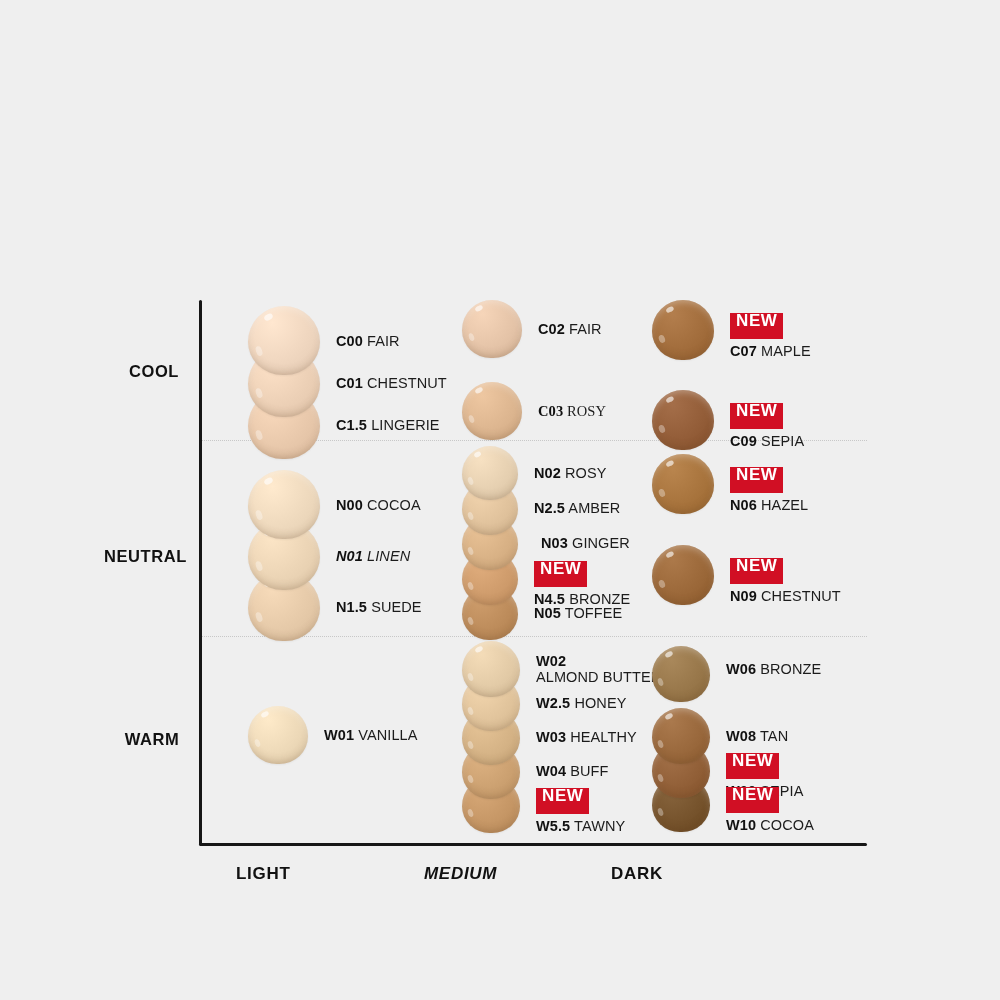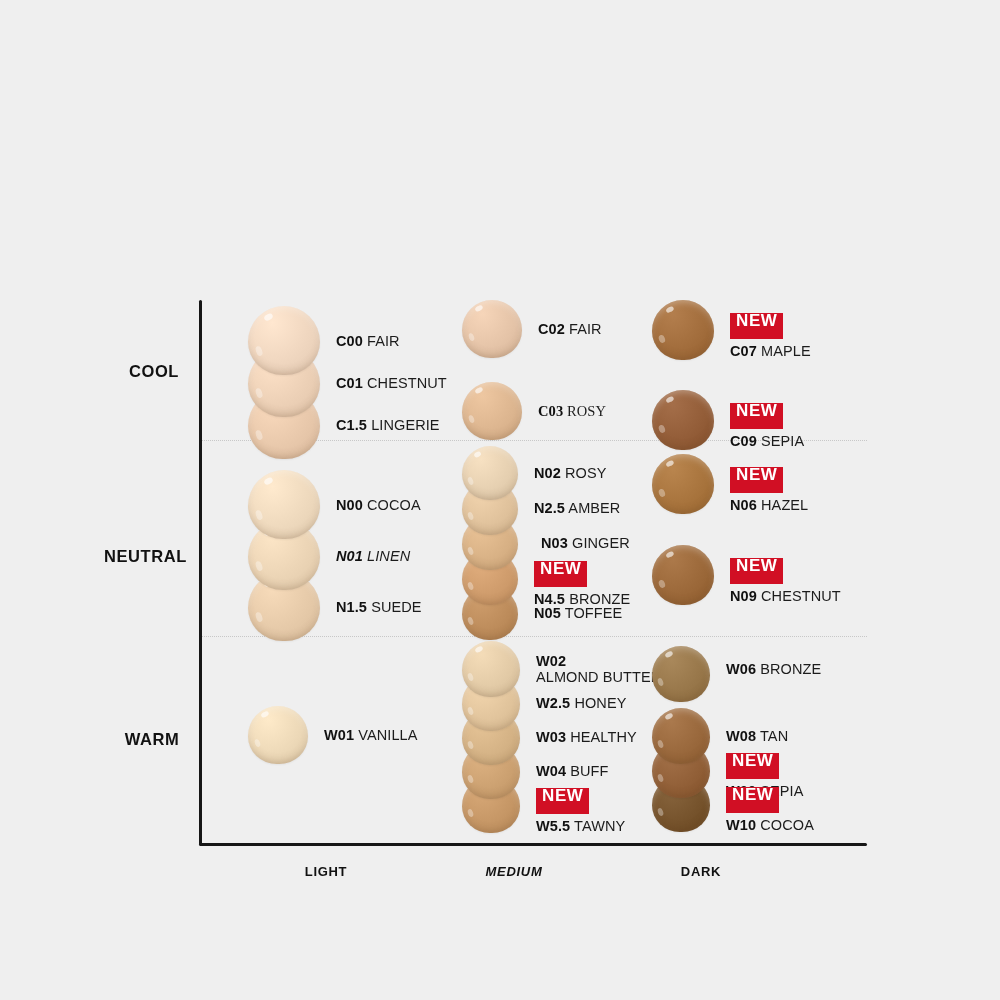--- a/index.html
+++ b/index.html
@@ -68,22 +68,22 @@
     text-align: center;
     font-size: 16.5px;
     font-weight: bold;
     letter-spacing: 0.6px;
     color: #111;
   }
   .col-label {
     position: absolute;
     top: 864px;
     width: 180px;
-    text-align: center;
-    font-size: 13px;
+    text-align: left;
+    font-size: 17px;
     font-weight: bold;
     letter-spacing: 0.7px;
     color: #111;
   }
 
   
   .group {
     position: absolute;
   }
   .drop {

